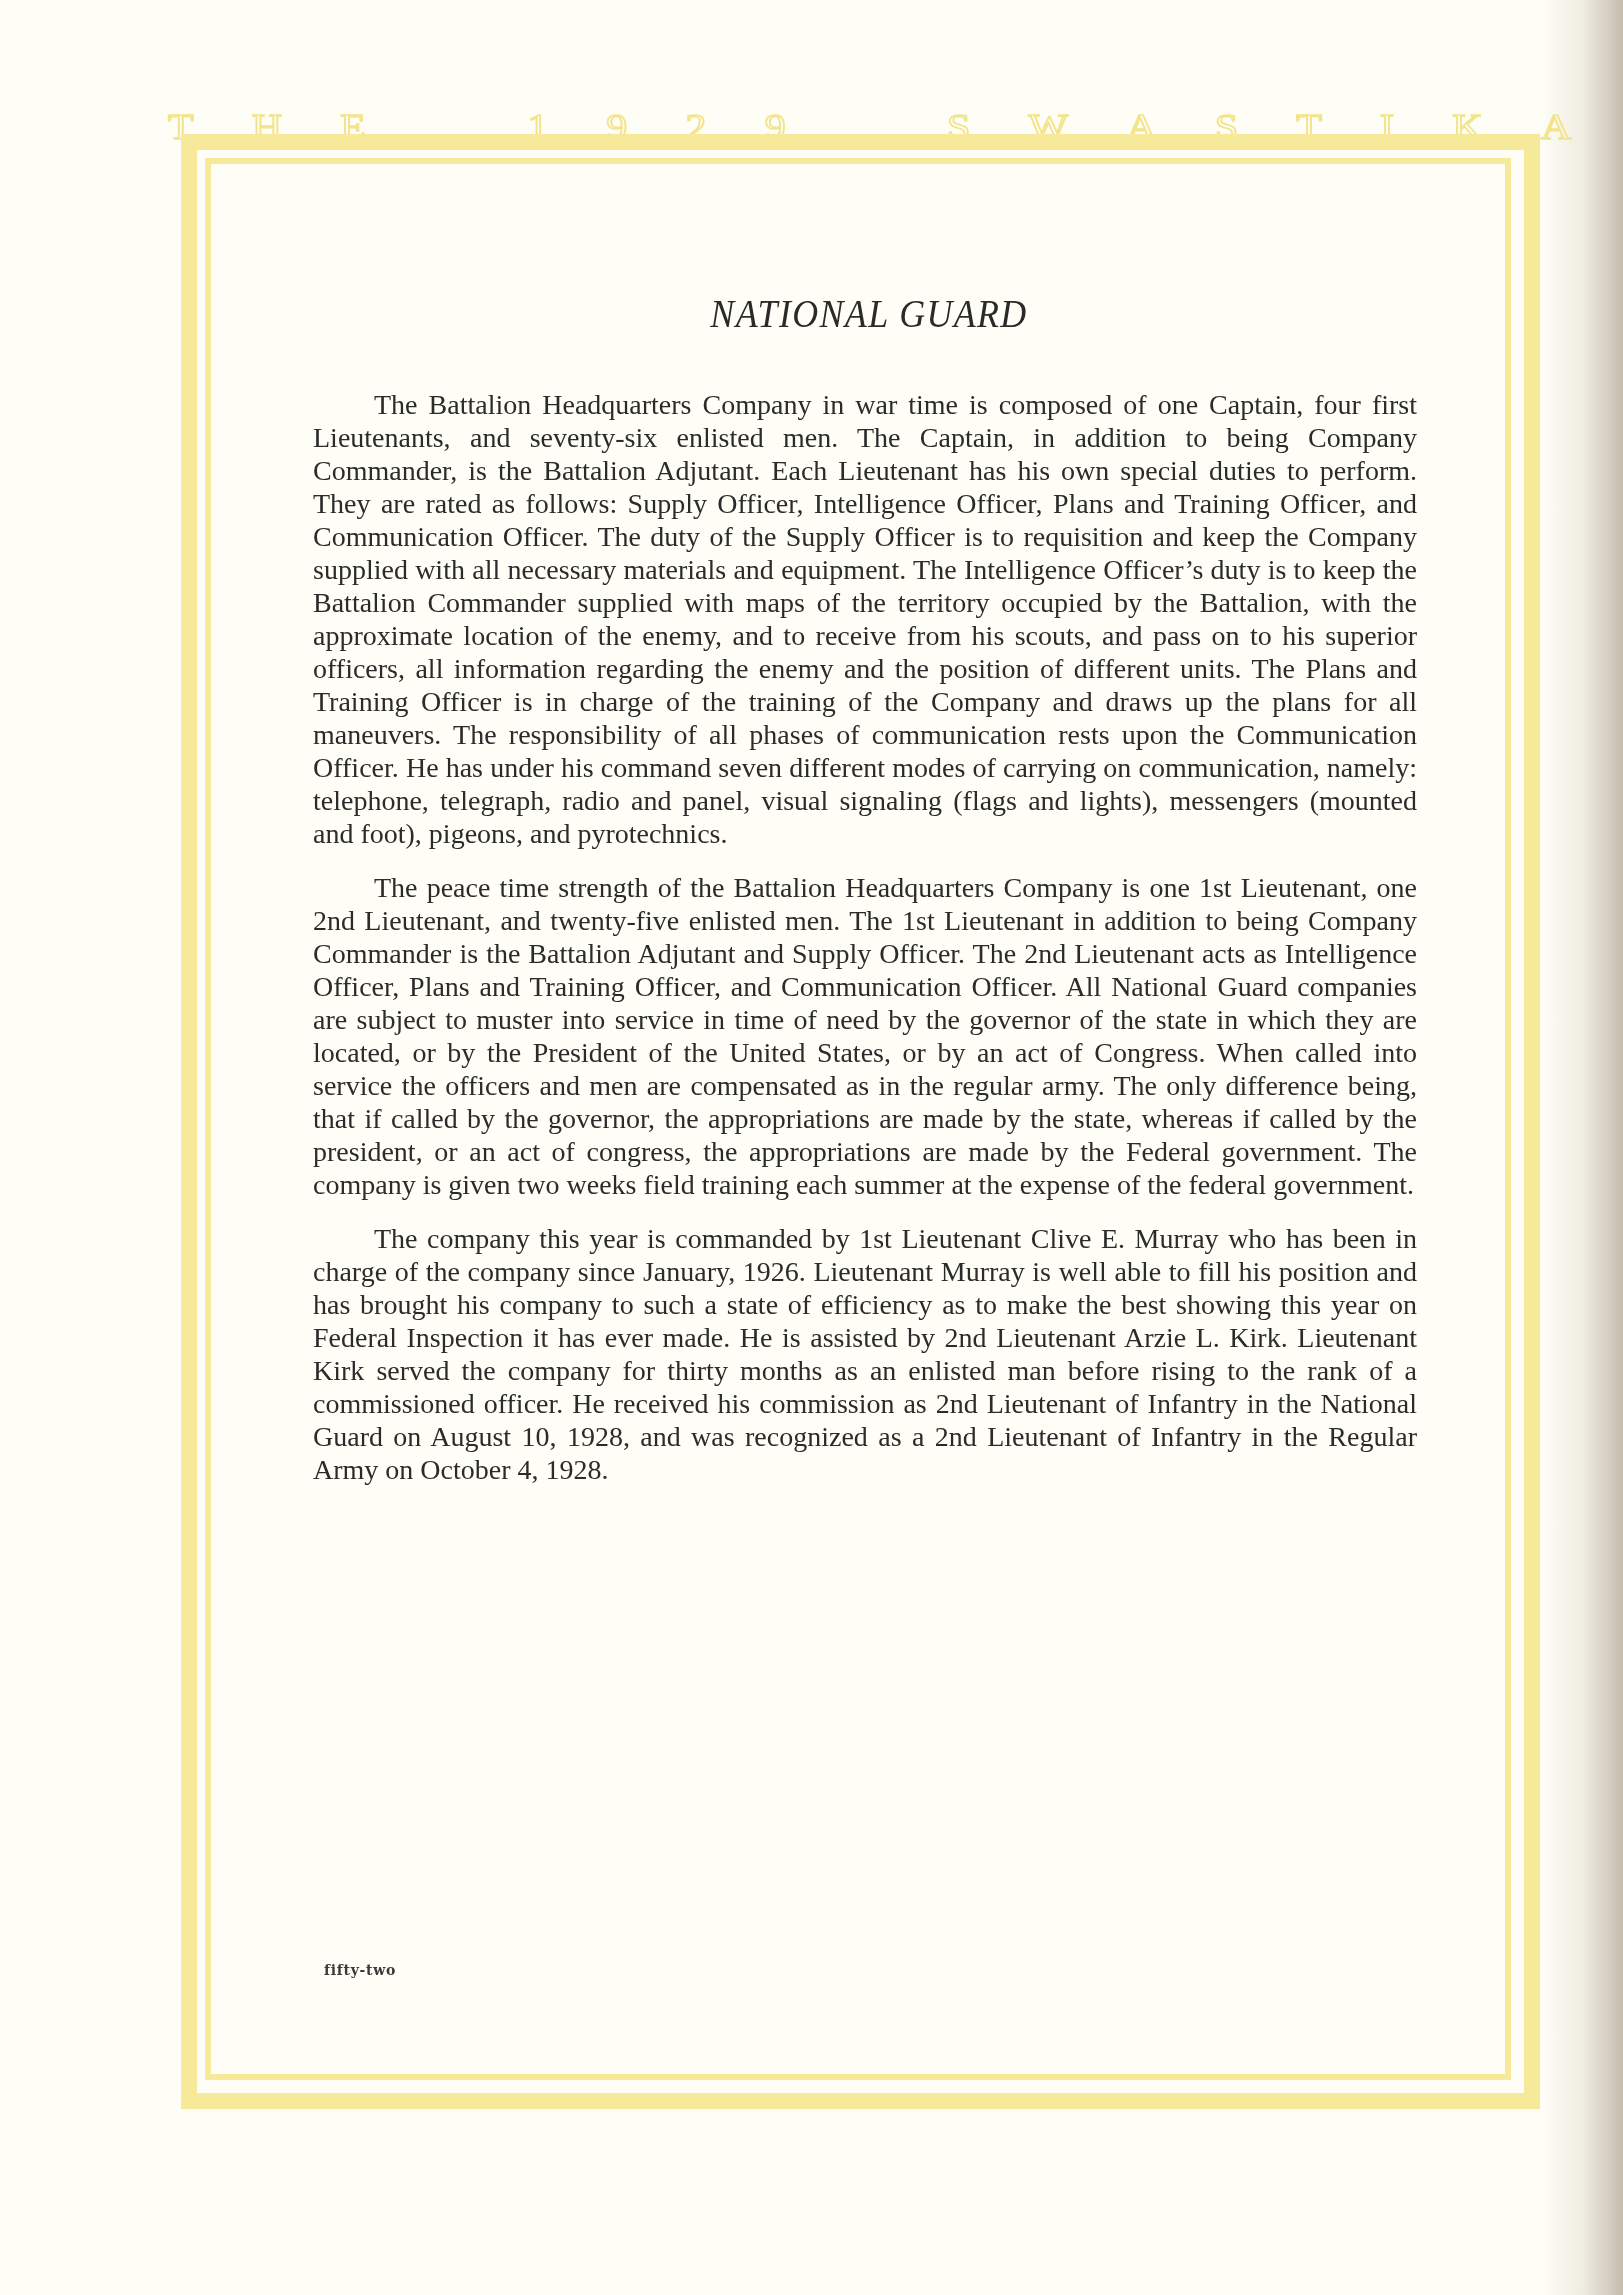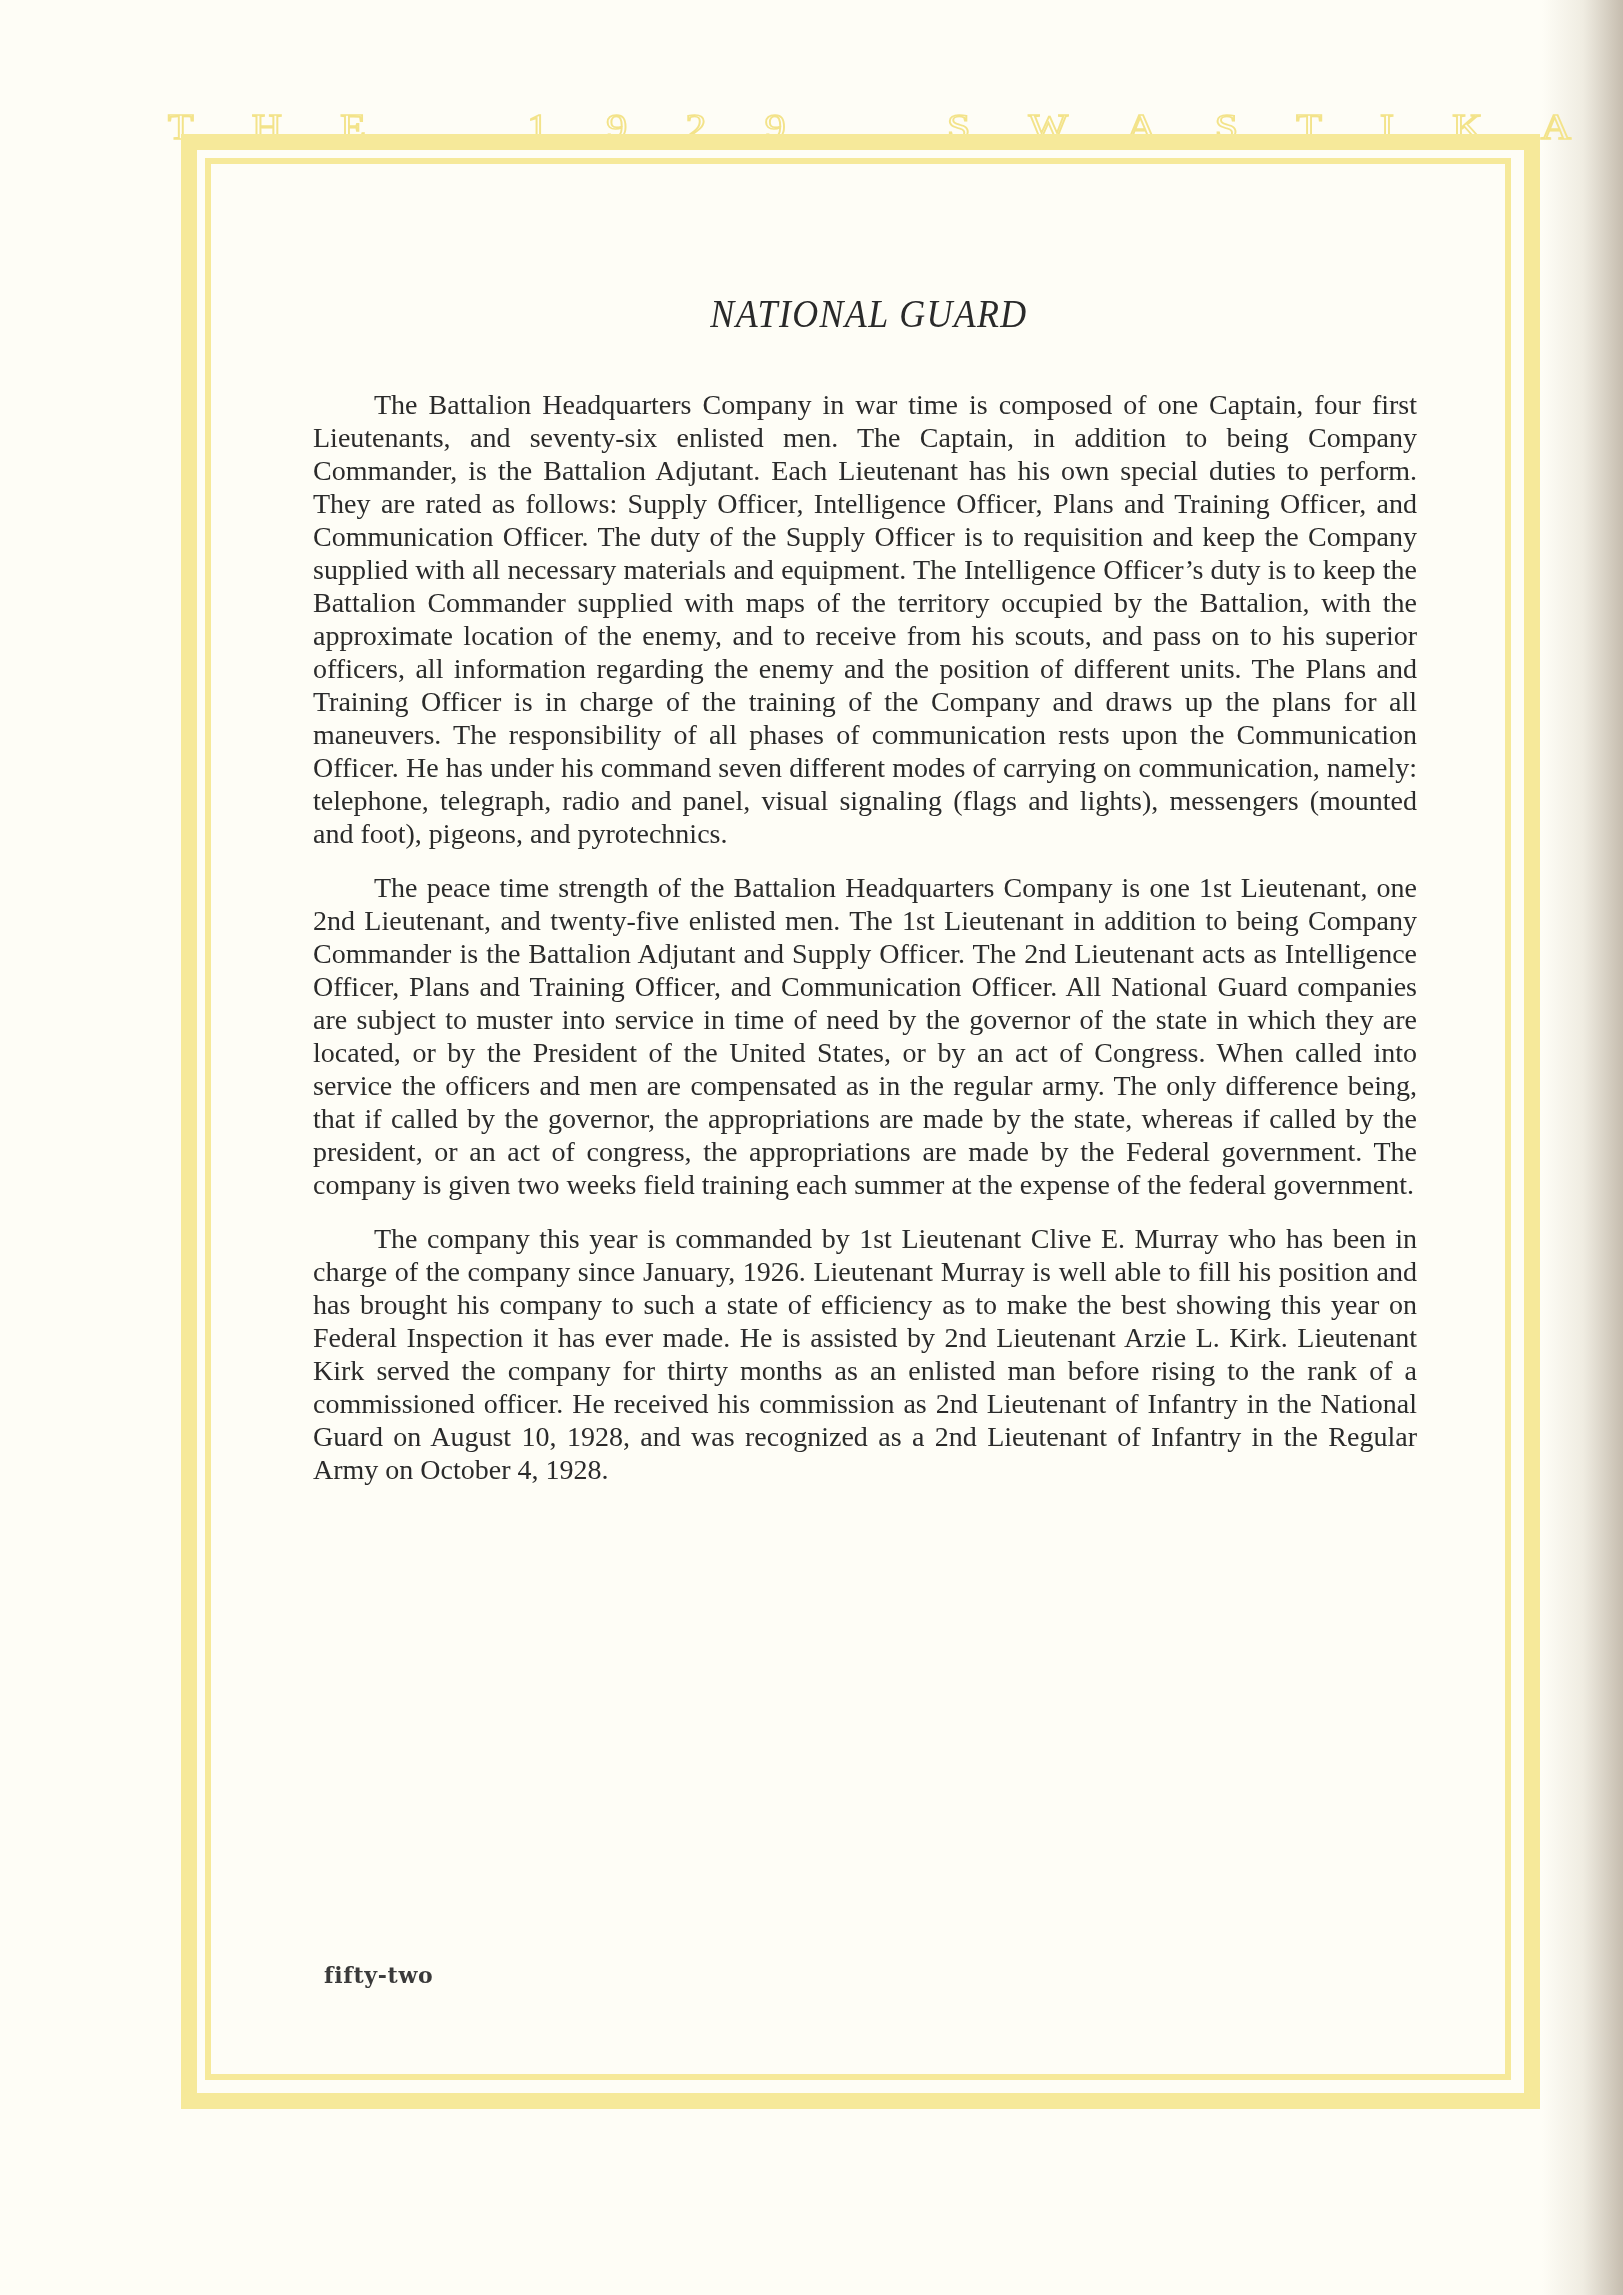--- a/index.html
+++ b/index.html
@@ -86,21 +86,21 @@
       text-indent: 61px;
       margin: 0 8px 21px 0;
       hyphens: manual;
     }
     .folio {
       position: absolute;
       top: 1962px;
       left: 324px;
       font-family: "DejaVu Serif", "Liberation Serif", serif;
       font-weight: bold;
-      font-size: 22px;
+      font-size: 14px;
       color: #3a3a3a;
       letter-spacing: 0.7px;
     }
   </style>
 </head>
 <body>
 
 <div class="page-shadow"></div>
 
 <div class="running-head">

